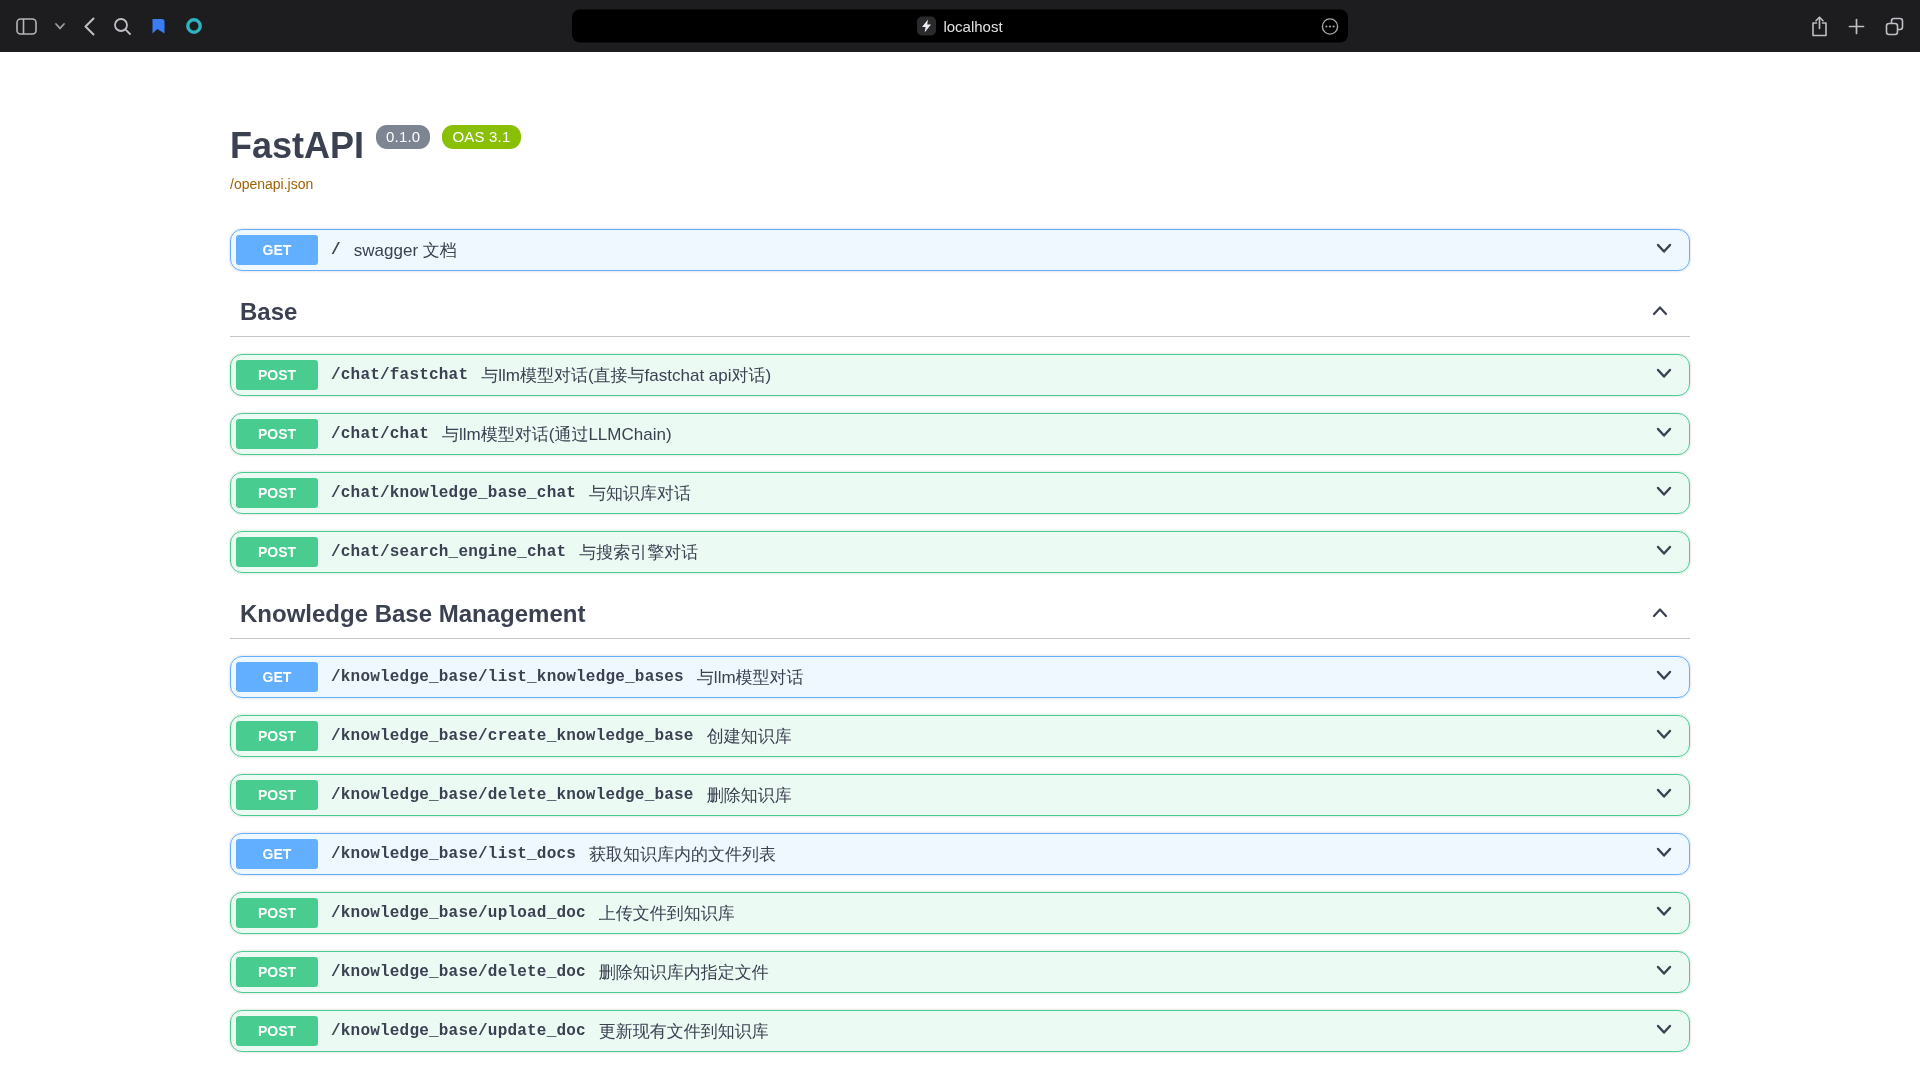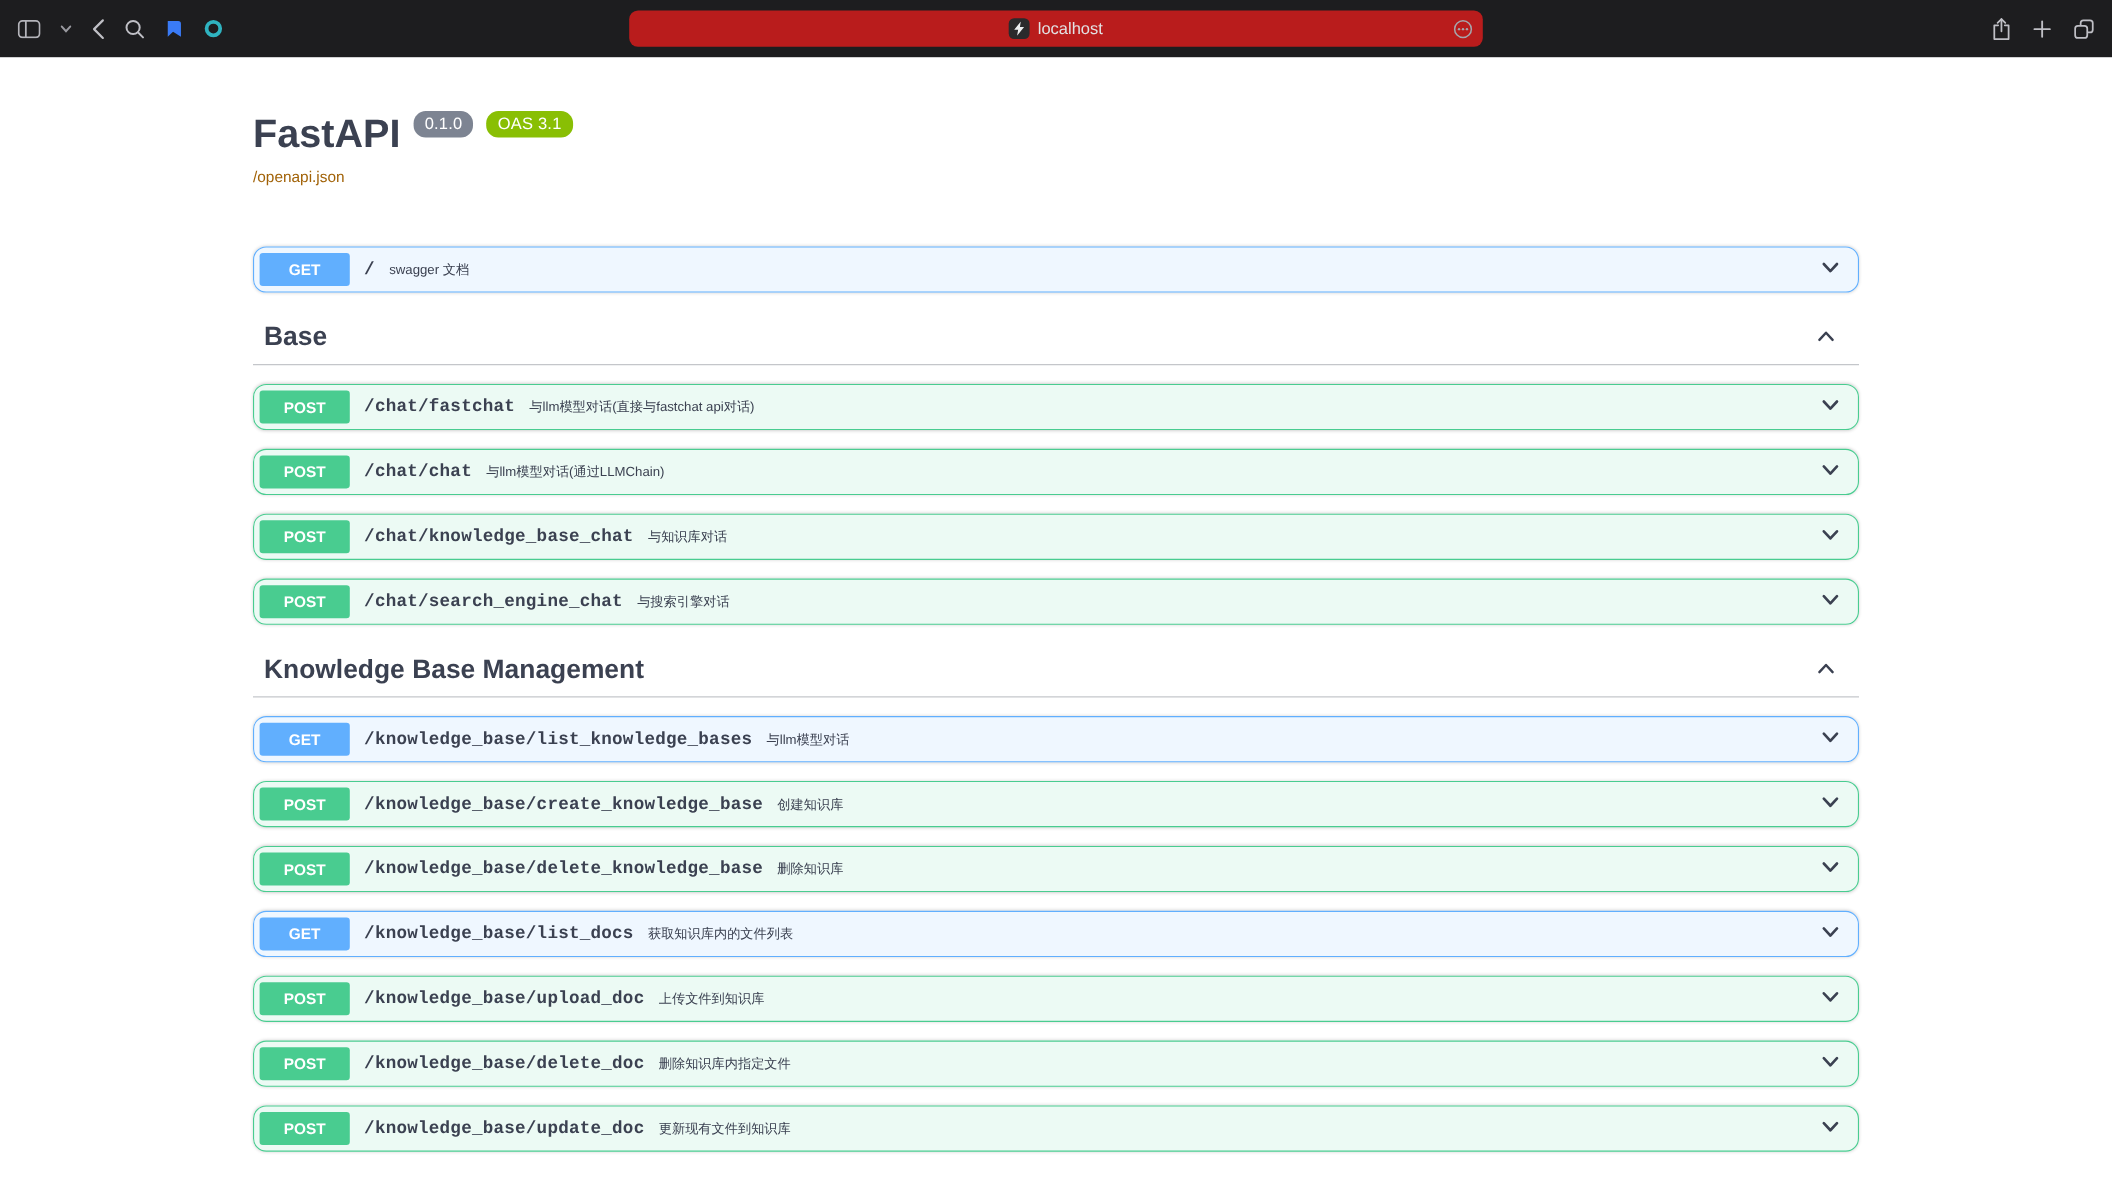--- a/index.html
+++ b/index.html
@@ -36,21 +36,21 @@
   }
   .tb-icon svg { display: block; }
 
   .address-bar {
     position: absolute;
     left: 50%;
     top: 50%;
     transform: translate(-50%, -50%);
     width: 776px;
     height: 33px;
-    background: #b91c1c;
+    background: #000000;
     border-radius: 8px;
     display: flex;
     align-items: center;
     justify-content: center;
   }
   .address-center {
     display: flex;
     align-items: center;
     gap: 7px;
   }
@@ -74,21 +74,21 @@
     display: inline-flex;
   }
 
   
   .swagger-wrap {
     max-width: 1460px;
     margin: 0 auto;
     padding: 0 20px;
     color: #3b4151;
   }
-  .info-block { padding-top: 48px; margin-bottom: 54px; }
+  .info-block { padding-top: 72px; margin-bottom: 36px; }
   .api-title {
     display: flex;
     align-items: center;
     font-size: 36px;
     font-weight: 700;
     color: #3b4151;
     margin: 0;
     line-height: 1.2;
   }
   .badge {
@@ -164,21 +164,21 @@
   .endpoint-path {
     margin-left: 13px;
     font-family: "Liberation Mono", "DejaVu Sans Mono", monospace;
     font-size: 16px;
     font-weight: 700;
     color: #3b4151;
     letter-spacing: 0.2px;
   }
   .endpoint-summary {
     margin-left: 13px;
-    font-size: 12px;
+    font-size: 17px;
     color: #3b4151;
   }
   .row-chevron {
     margin-left: auto;
     margin-right: 10px;
     display: inline-flex;
   }
 </style>
 </head>
 <body>

